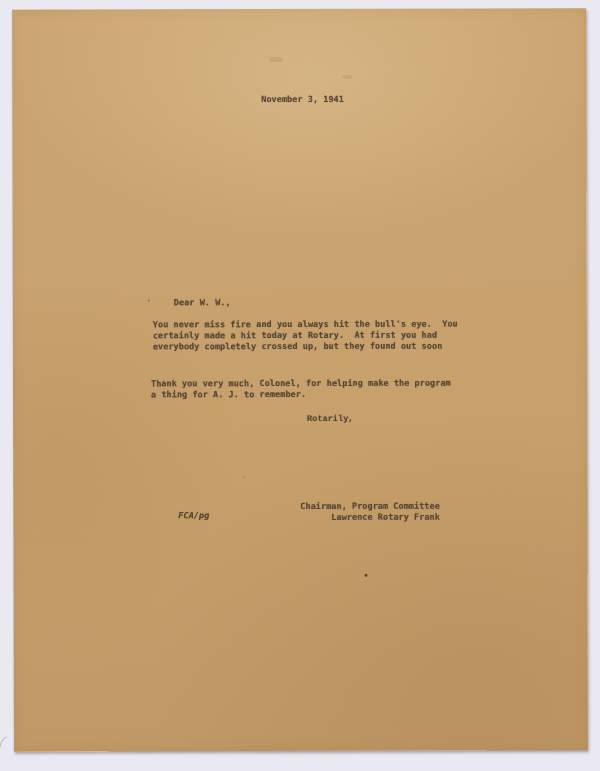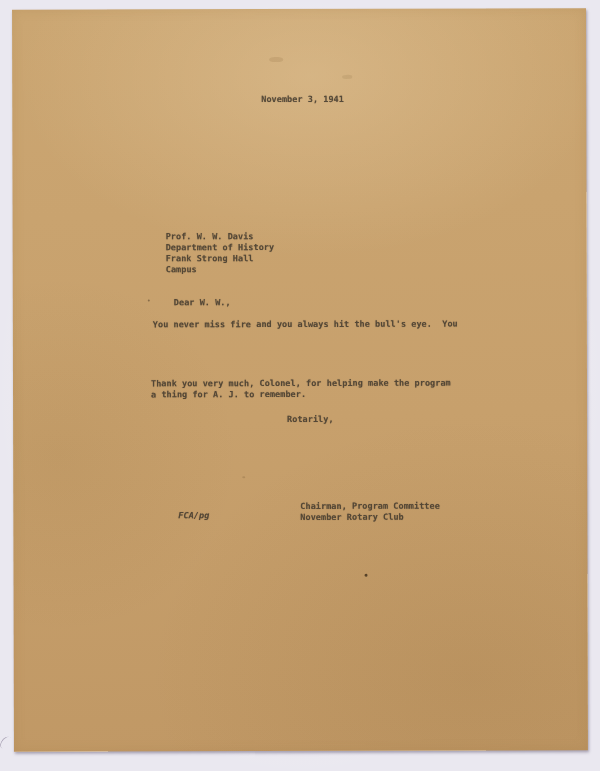--- a/index.html
+++ b/index.html
@@ -50,22 +50,22 @@
     letter-spacing: 0.05px;
   }
   .block .tline { position: static; }
   .block { position: absolute; }
   
   .date-line        { left: 249px; top: 85px;  }
   .recipient-block  { left: 153px; top: 222px; }
   .salutation-line  { left: 153px; top: 288px; margin-left: 8px; }
   .paragraph-1      { left: 140px; top: 310px; }
   .paragraph-2      { left: 138px; top: 369px; }
-  .closing-line     { left: 274px; top: 405px; }
-  .signature-block  { left: 287px; top: 492px; }
+  .closing-line     { left: 294px; top: 405px; font-family: Liberation Mono, monospace; }
+  .signature-block  { left: 287px; top: 492px; text-align: right; }
   .initials-line    { left: 165px; top: 501px; font-style: italic; }
   .speck {
     position: absolute;
     border-radius: 50%;
   }
   .speck-1 { left: 351px; top: 565px; width: 3px; height: 3px; background: rgba(60,45,25,0.8); }
   .speck-2 { left: 135px; top: 290px; width: 2px; height: 2px; background: rgba(70,55,35,0.5); }
   .speck-3 { left: 257px; top: 48px;  width: 14px; height: 5px; background: rgba(110,85,45,0.14); border-radius: 40%; }
   .speck-4 { left: 330px; top: 66px;  width: 10px; height: 4px; background: rgba(110,85,45,0.12); border-radius: 40%; }
   .speck-5 { left: 229px; top: 467px; width: 3px; height: 2px; background: rgba(100,75,40,0.22); }
@@ -82,43 +82,39 @@
 </style>
 </head>
 <body>
 
 <div class="scan-bg">
 
   <div class="paper">
 
     <div class="tline date-line">November 3, 1941</div>
 
-    <div class="block recipient-block">
-      <div class="tline">Prof. W. W. Davis</div>
-      <div class="tline">Department of History</div>
-      <div class="tline">Frank Strong Hall</div>
-      <div class="tline">Campus</div>
-    </div>
 
     <div class="tline salutation-line">Dear W. W.,</div>
 
     <div class="block paragraph-1">
       <div class="tline">You never miss fire and you always hit the bull's eye.  You</div>
+      <div class="tline">certainly made a hit today at Rotary.  At first you had</div>
+      <div class="tline">everybody completely crossed up, but they found out soon</div>
     </div>
 
     <div class="block paragraph-2">
       <div class="tline">Thank you very much, Colonel, for helping make the program</div>
       <div class="tline">a thing for A. J. to remember.</div>
     </div>
 
     <div class="tline closing-line">Rotarily,</div>
 
     <div class="block signature-block">
       <div class="tline">Chairman, Program Committee</div>
-      <div class="tline">November Rotary Club</div>
+      <div class="tline">Lawrence Rotary Frank</div>
     </div>
 
     <div class="tline initials-line">FCA/pg</div>
 
     <div class="speck speck-1"></div>
     <div class="speck speck-2"></div>
     <div class="speck speck-3"></div>
     <div class="speck speck-4"></div>
     <div class="speck speck-5"></div>
   </div>

